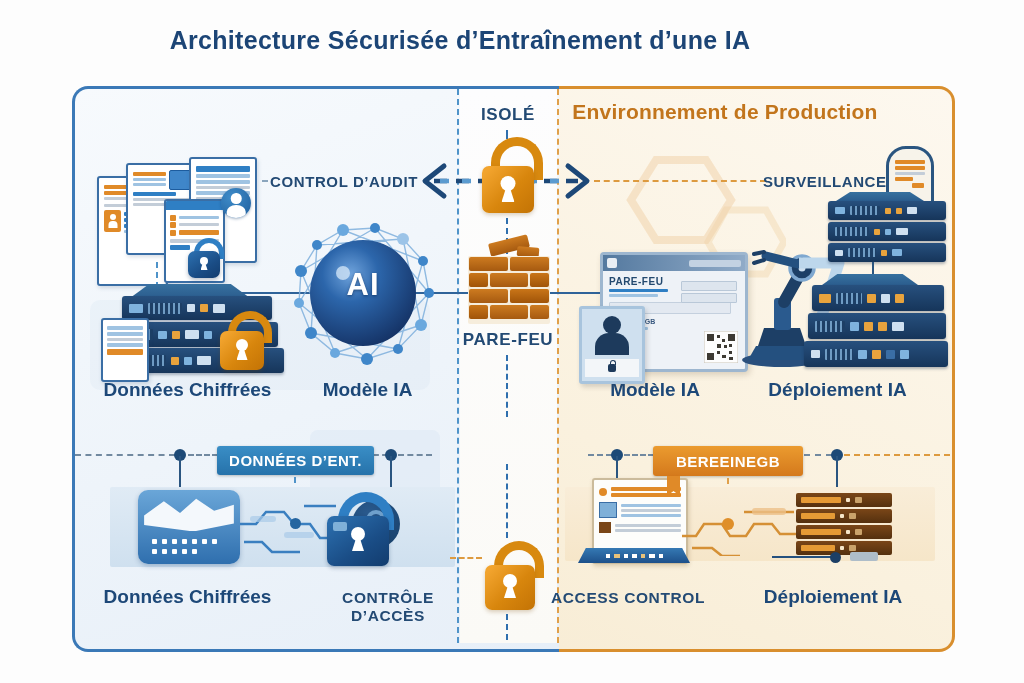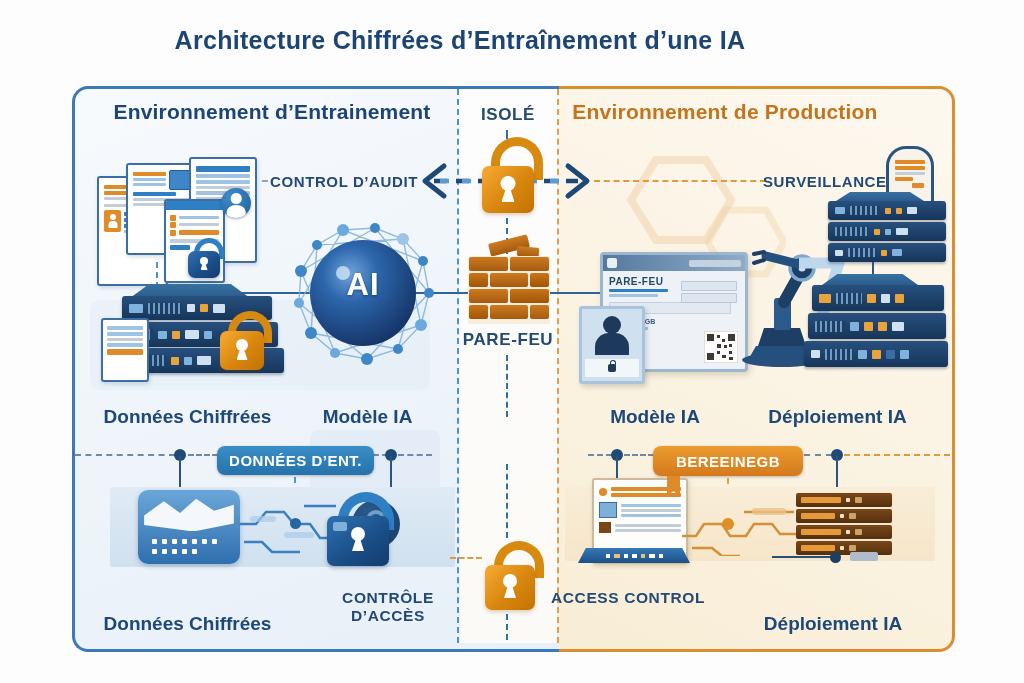--- a/index.html
+++ b/index.html
@@ -15,24 +15,24 @@
   .vdash-blue{border-left:2px dashed #4f93c9;}
   .vdash-navy{border-left:2.5px dashed #2f6fae;}
   .vdash-orange{border-left:2px dashed #e0a04a;}
   .hdash-gray{border-top:2px dashed #7189a0;}
   .hdash-orange{border-top:2px dashed #dd9a3f;}
   .hsolid{border-top:2.5px solid #2f6399;}
   
   .title{font-size:25px;font-weight:bold;color:#1c4576;letter-spacing:.3px;text-align:center;}
   .env-h{font-size:21px;font-weight:bold;text-align:center;letter-spacing:.2px;}
   .env-h.blue{color:#1c4475;} .env-h.orange{color:#c2751c;}
-  .lbl-big{font-size:19px;font-weight:bold;color:#1d4878;text-align:center;margin-top:27px;}
+  .lbl-big{font-size:19px;font-weight:bold;color:#1d4878;text-align:center;}
   .lbl-small{font-size:15px;font-weight:bold;color:#234a74;text-align:center;letter-spacing:.6px;}
   .badge{display:flex;align-items:center;justify-content:center;color:#fff;font-size:15px;
-         font-weight:bold;letter-spacing:.5px;border-radius:8px;box-shadow:0 1px 3px rgba(0,0,0,.25);}
+         font-weight:bold;letter-spacing:.5px;border-radius:3px;box-shadow:0 1px 3px rgba(0,0,0,.25);}
   .badge.blue{background:linear-gradient(180deg,#3a8ec6,#2672aa);}
   .badge.orange{background:linear-gradient(180deg,#eb9b2f,#d4791c);}
   .seg-banner{display:flex;align-items:center;justify-content:center;color:#fff;font-size:17px;
     font-weight:bold;letter-spacing:1.2px;background:linear-gradient(180deg,#25527f,#153a61);
     clip-path:polygon(13% 0,87% 0,100% 50%,87% 100%,13% 100%,0 50%);}
   .node{width:12px;height:12px;border-radius:50%;background:#1d4a77;}
   .node.orange{background:#df8f2a;}
   
   .shackle{border-style:solid;border-bottom:none!important;border-radius:50px 50px 0 0;}
   .sh-or{border-color:#d8890f;} .sh-bl{border-color:#2f7fc4;}
@@ -55,37 +55,36 @@
   .srv-br{background:linear-gradient(180deg,#7a4618,#54300e);border-radius:2px;display:flex;align-items:center;gap:5px;padding:0 5px;}
   .person{background:radial-gradient(circle at 35% 30%,#3f8cc9,#1f5e9c);border-radius:50%;position:relative;overflow:hidden;}
   .person:before{content:"";position:absolute;left:50%;top:18%;transform:translateX(-50%);width:35%;height:35%;background:#fff;border-radius:50%;}
   .person:after{content:"";position:absolute;left:50%;top:58%;transform:translateX(-50%);width:62%;height:45%;background:#fff;border-radius:50% 50% 0 0;}
 </style>
 </head>
 <body>
 
 <div id="canvas">
 
-  <div class="abs title" style="left:60px;top:26px;width:800px;">Architecture Chiffrées d’Entraînement d’une IA</div>
+  <div class="abs title" style="left:60px;top:26px;width:800px;">Architecture Sécurisée d’Entraînement d’une IA</div>
 
   <div class="abs frame-left"></div>
   <div class="abs frame-right"></div>
   <div class="abs center-strip"></div>
 
   <div class="abs" style="left:90px;top:300px;width:340px;height:90px;background:#bcd6ec;opacity:.14;border-radius:10px;"></div>
   <div class="abs" style="left:310px;top:430px;width:130px;height:90px;background:#cfe2f2;opacity:.3;border-radius:8px;"></div>
   <svg class="abs" style="left:596px;top:150px;" width="190" height="150">
     <polygon points="60,10 110,10 135,50 110,90 60,90 35,50" fill="none" stroke="#ecc08a" stroke-width="8" opacity=".35"></polygon>
     <polygon points="130,60 170,60 188,92 170,124 130,124 112,92" fill="none" stroke="#f0d2a6" stroke-width="7" opacity=".4"></polygon>
   </svg>
 
   <div class="abs vdash-blue" style="left:457px;top:89px;height:554px;"></div>
   <div class="abs vdash-orange" style="left:557px;top:89px;height:554px;"></div>
 
-  <div class="abs env-h blue" style="left:92px;top:100px;width:360px;">Environnement d’Entrainement</div>
   <div class="abs lbl-small" style="left:458px;top:105px;width:100px;font-size:17px;">ISOLÉ</div>
   <div class="abs env-h orange" style="left:551px;top:100px;width:348px;">Environnement de Production</div>
   <div class="abs vdash-navy" style="left:506px;top:130px;height:9px;"></div>
 
   <div class="abs" style="left:228px;top:180px;width:40px;border-top:2px dashed #8aa5bd;"></div>
   <div class="abs lbl-small" style="left:266px;top:173px;width:156px;">CONTROL D’AUDIT</div>
   <svg class="abs" style="left:420px;top:162px;" width="172" height="38">
     <line x1="14" y1="19" x2="158" y2="19" stroke="#1d4878" stroke-width="4.5" stroke-dasharray="13 9"></line>
     <line x1="20" y1="19" x2="152" y2="19" stroke="#5b9bd0" stroke-width="4.5" stroke-dasharray="9 13"></line>
     <polyline points="24,4 5,19 24,34" fill="none" stroke="#1d4878" stroke-width="5" stroke-linecap="round" stroke-linejoin="round"></polyline>

